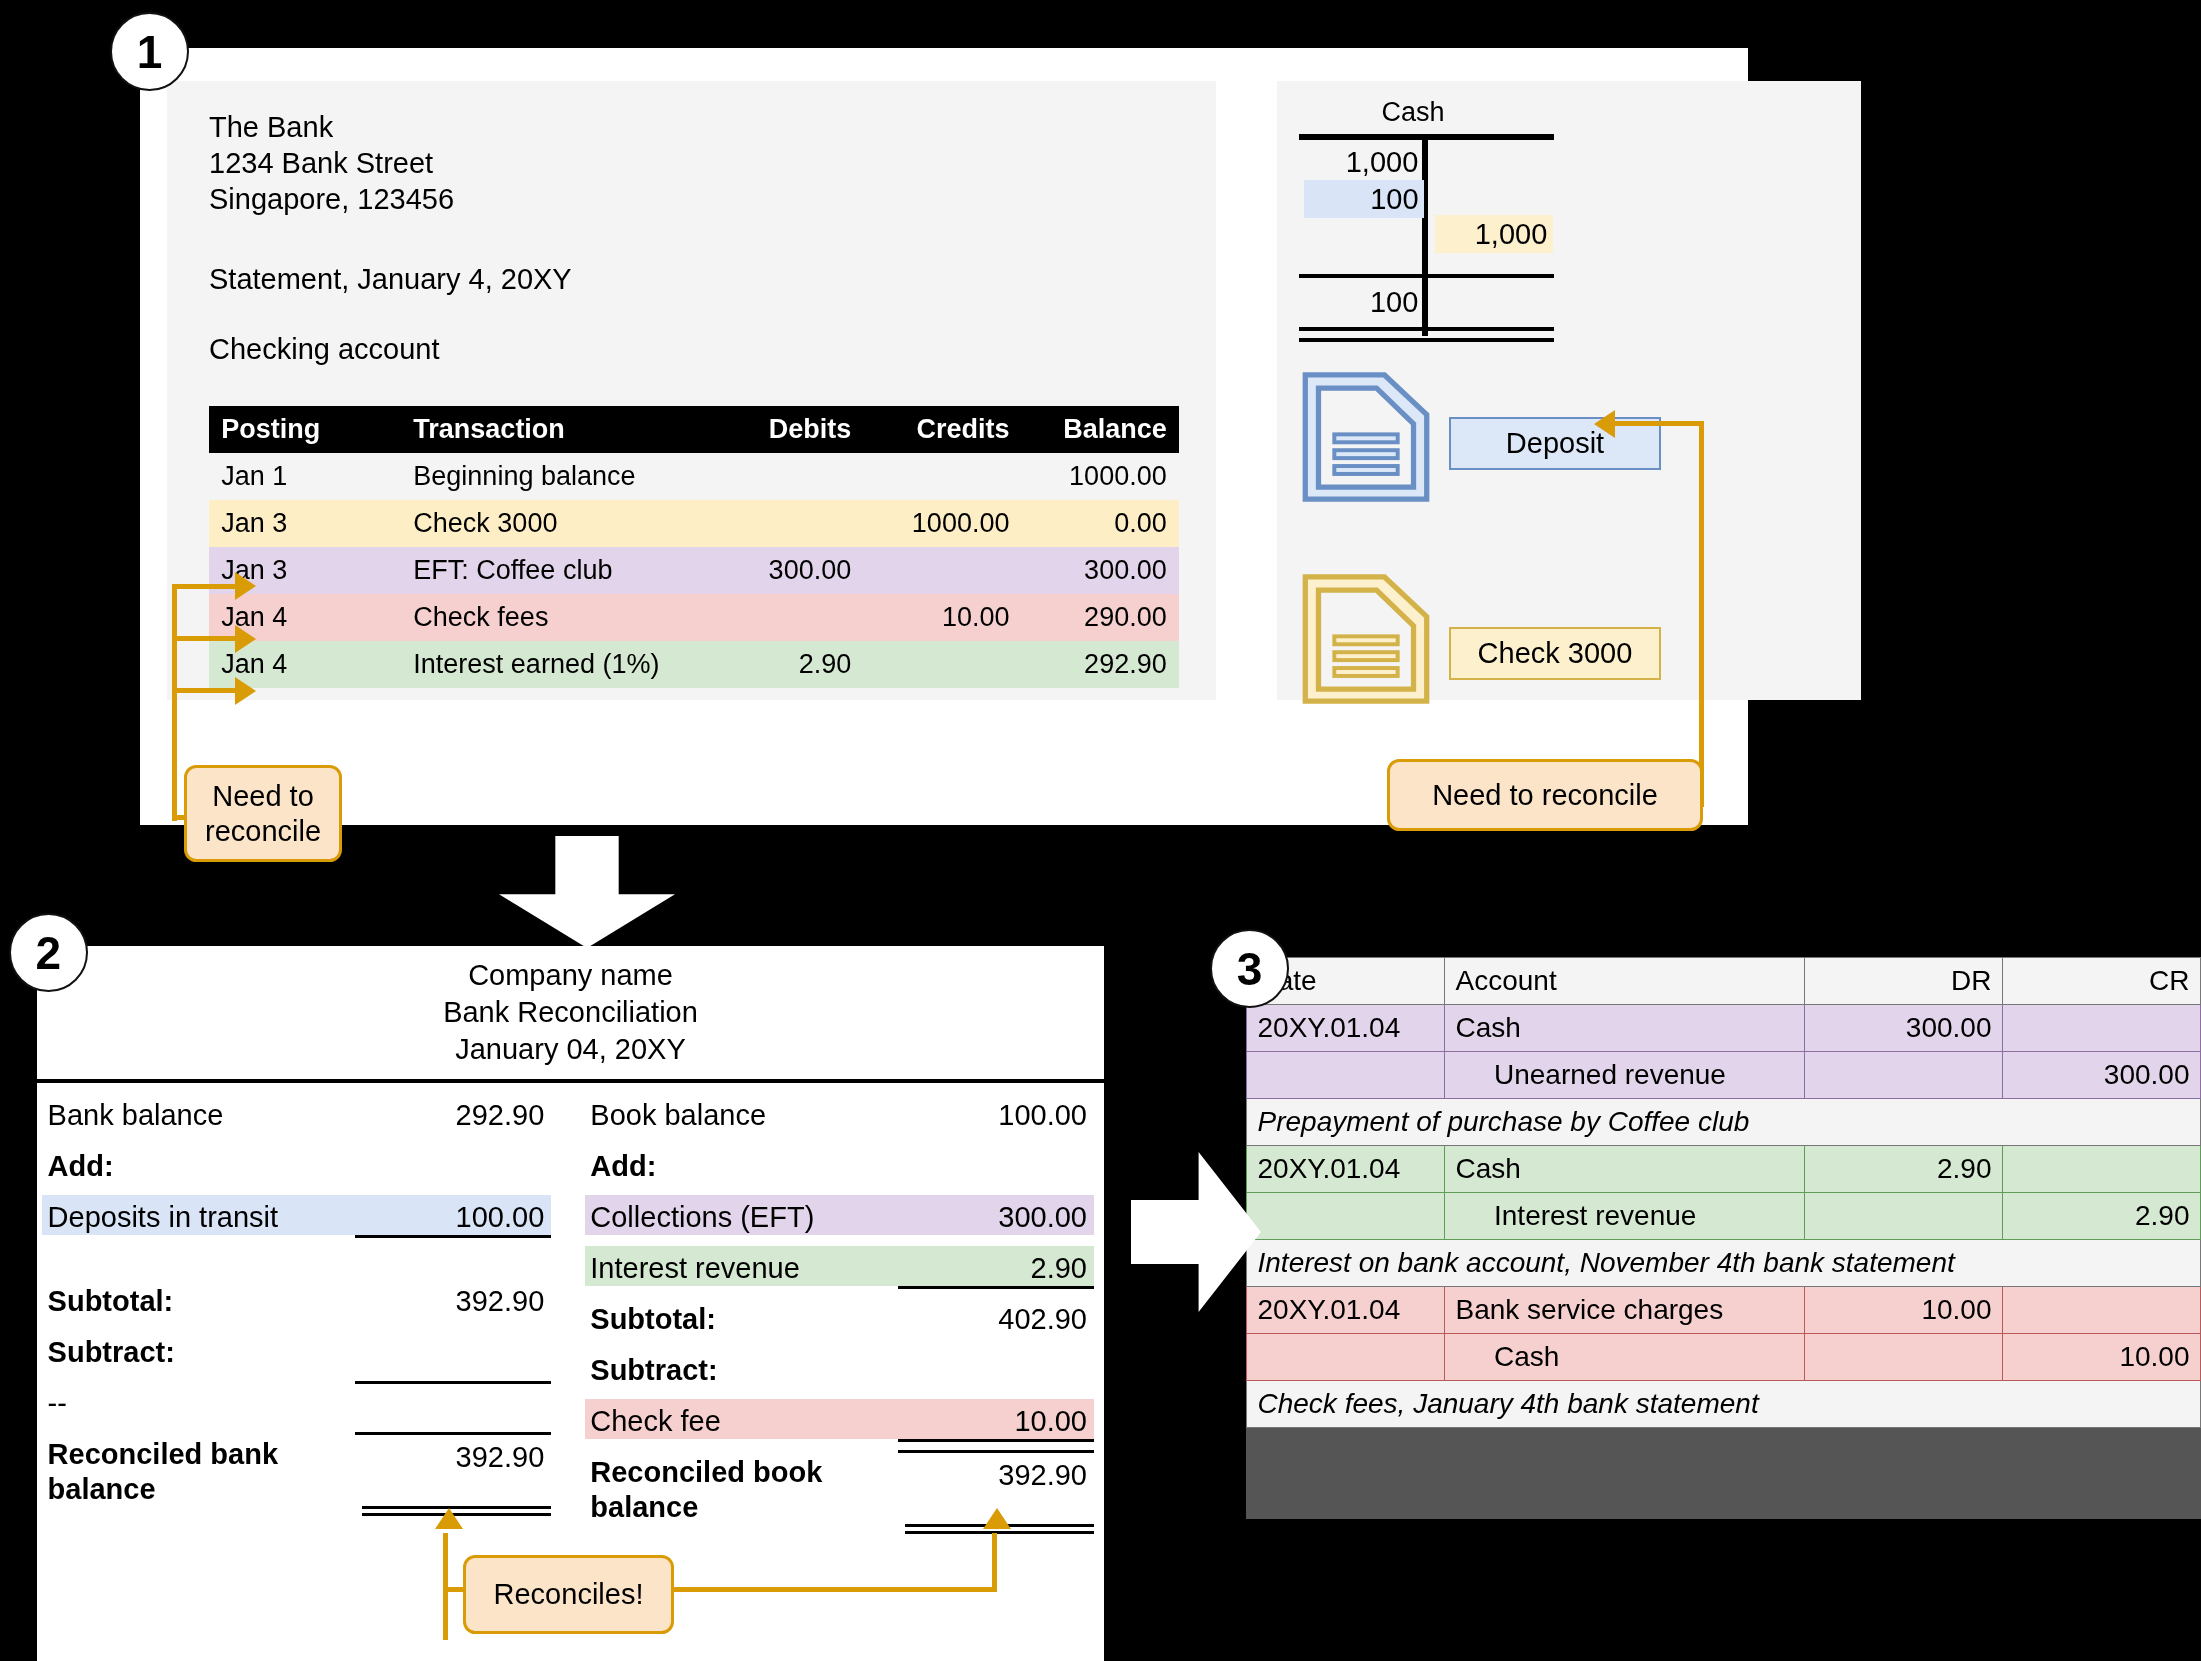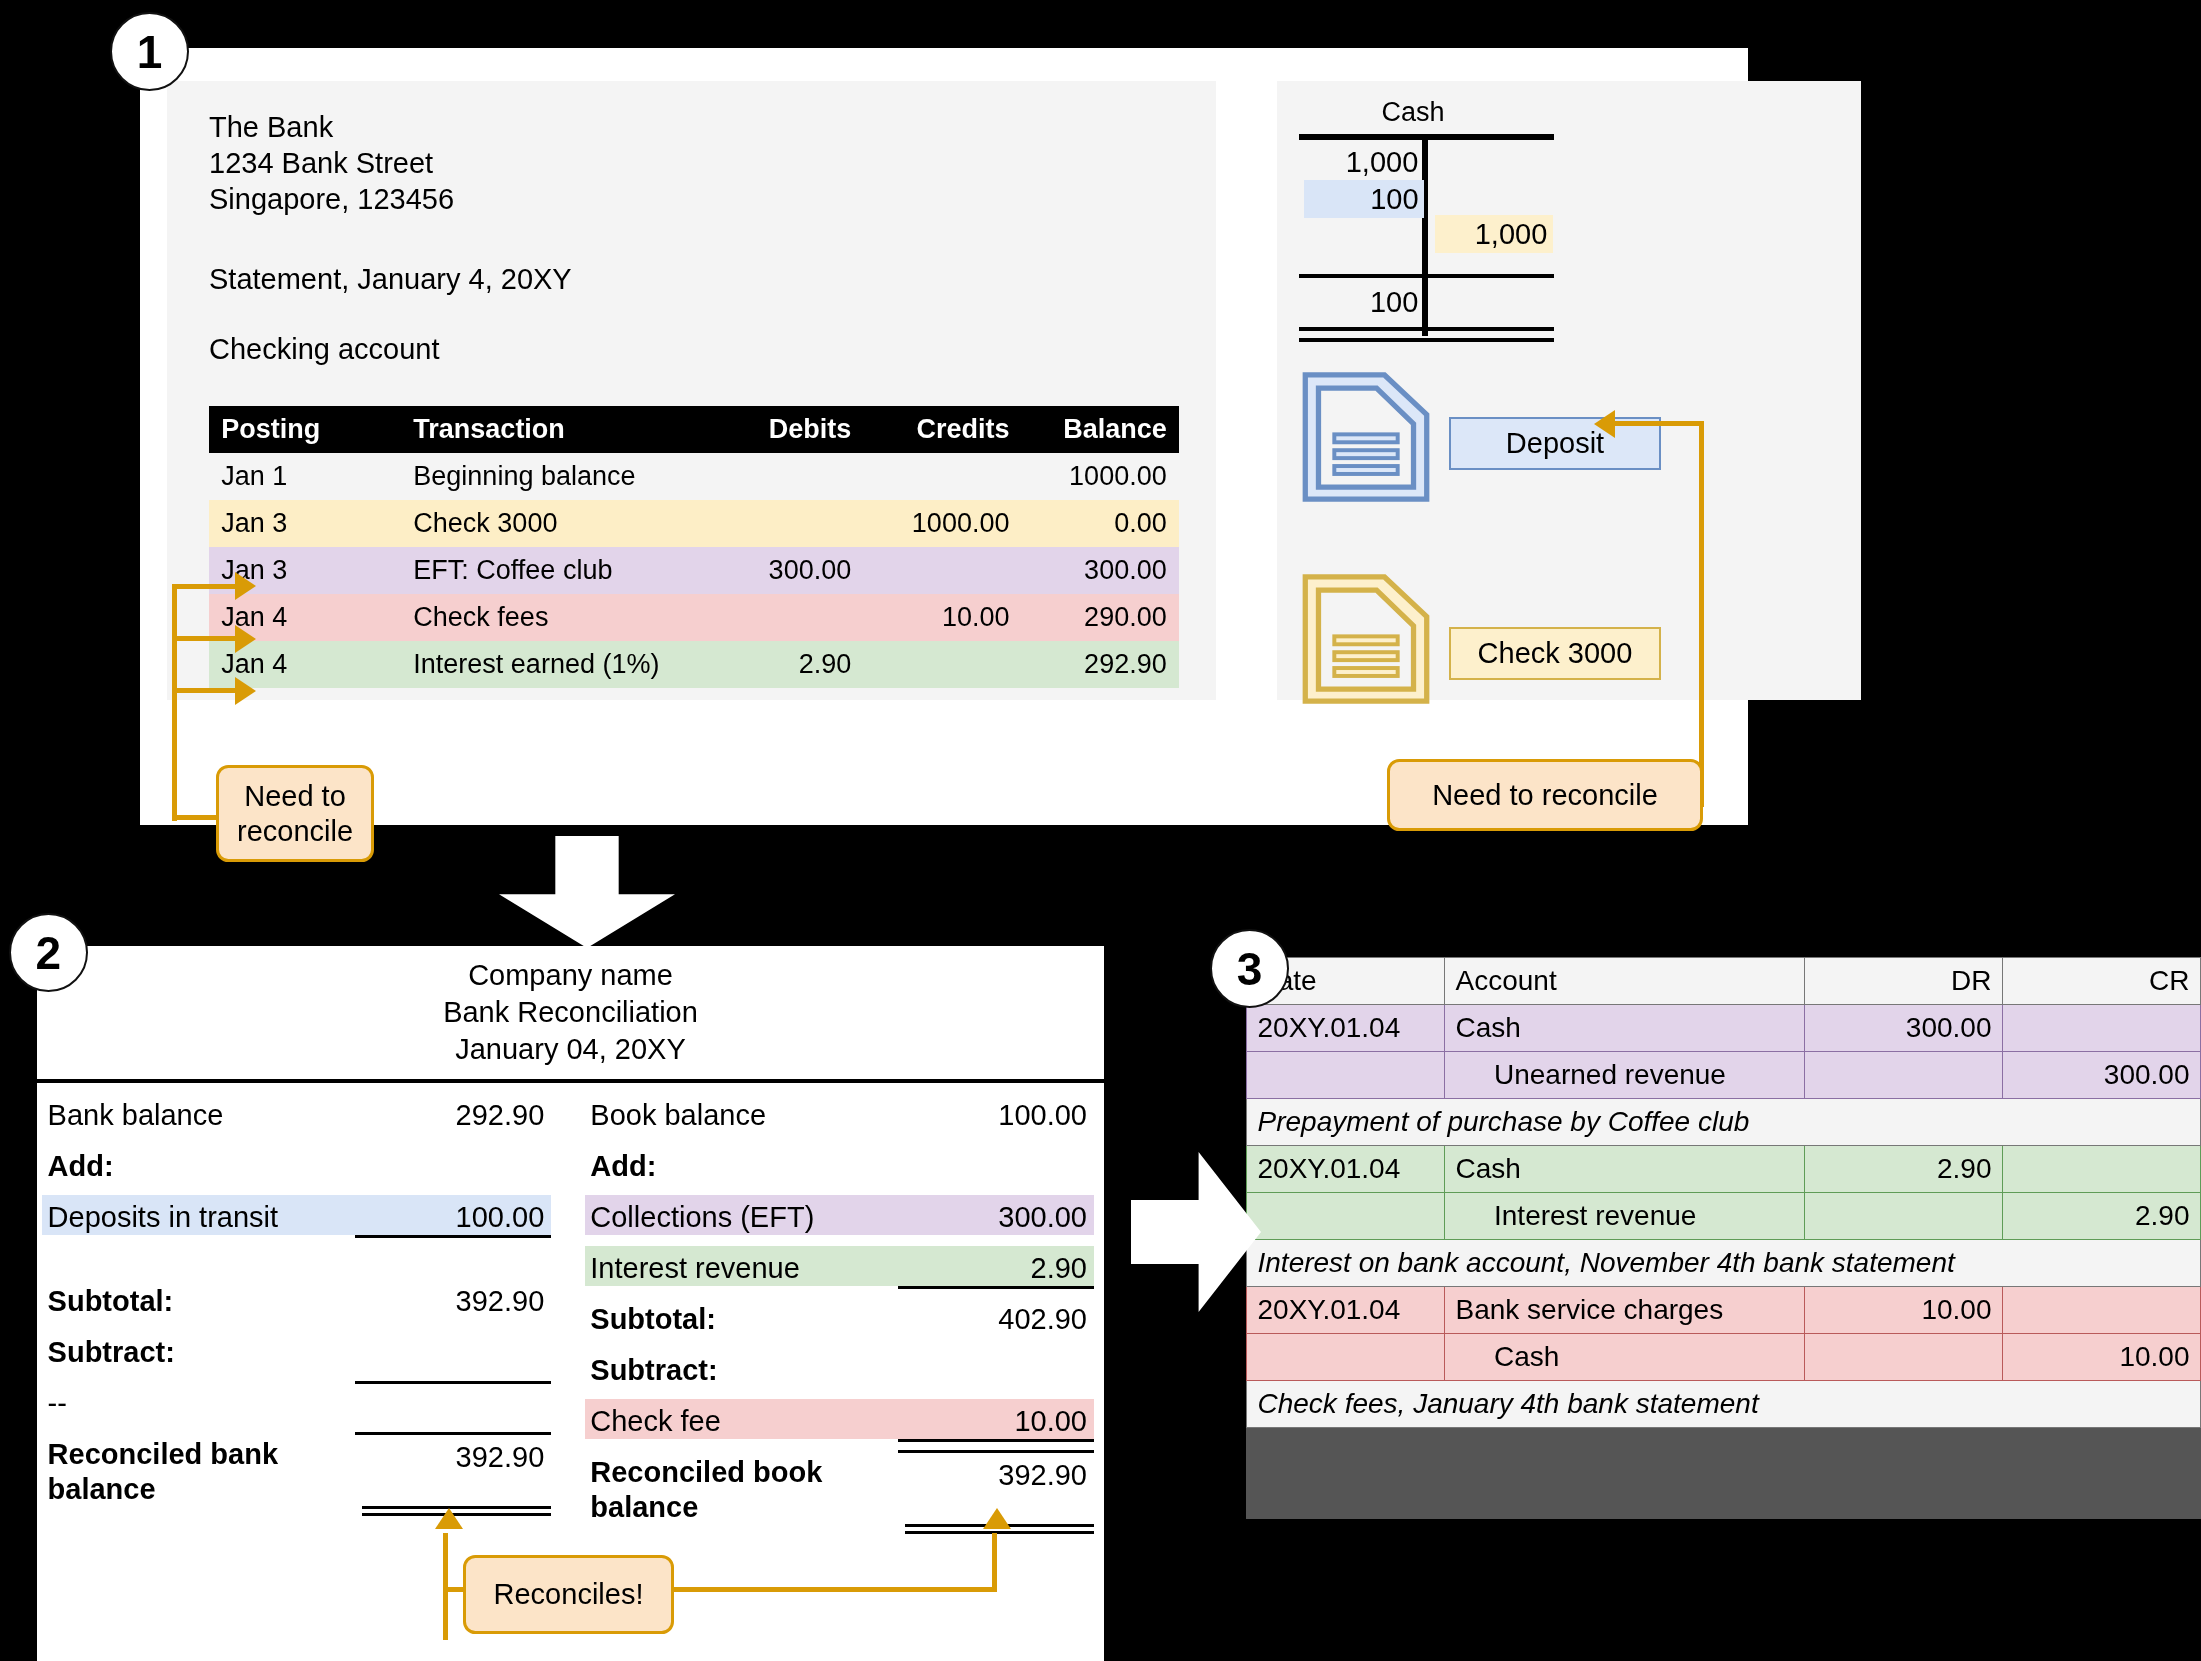--- a/index.html
+++ b/index.html
@@ -192,21 +192,21 @@
 
 <div class="oline" style="left:172px;top:584px;width:5.3px;height:237px;"></div>
 <div class="oline" style="left:172px;top:584px;width:68px;height:5.3px;"></div>
 <div class="oline" style="left:172px;top:636px;width:68px;height:5.3px;"></div>
 <div class="oline" style="left:172px;top:688px;width:68px;height:5.3px;"></div>
 <div class="oarrow right" style="left:235px;top:572px;"></div>
 <div class="oarrow right" style="left:235px;top:625px;"></div>
 <div class="oarrow right" style="left:235px;top:677px;"></div>
 <div class="oline" style="left:172px;top:815px;width:67px;height:5.3px;"></div>
 
-<div class="callout" style="left:216px;top:765px;width:158px;height:97px;flex-direction:column;">
+<div class="callout" style="left:184px;top:765px;width:158px;height:97px;flex-direction:column;">
   <span>Need to</span>
   <span>reconcile</span>
 </div>
 
 <div class="oline" style="left:1699px;top:421px;width:5.3px;height:386px;"></div>
 <div class="oline" style="left:1615px;top:421px;width:89px;height:5.3px;"></div>
 <div class="oarrow left" style="left:1594px;top:410px;"></div>
 <div class="oline" style="left:1545px;top:802px;width:159px;height:5.3px;"></div>
 
 <div class="callout" style="left:1387px;top:759px;width:316px;height:72px;">Need to reconcile</div>

